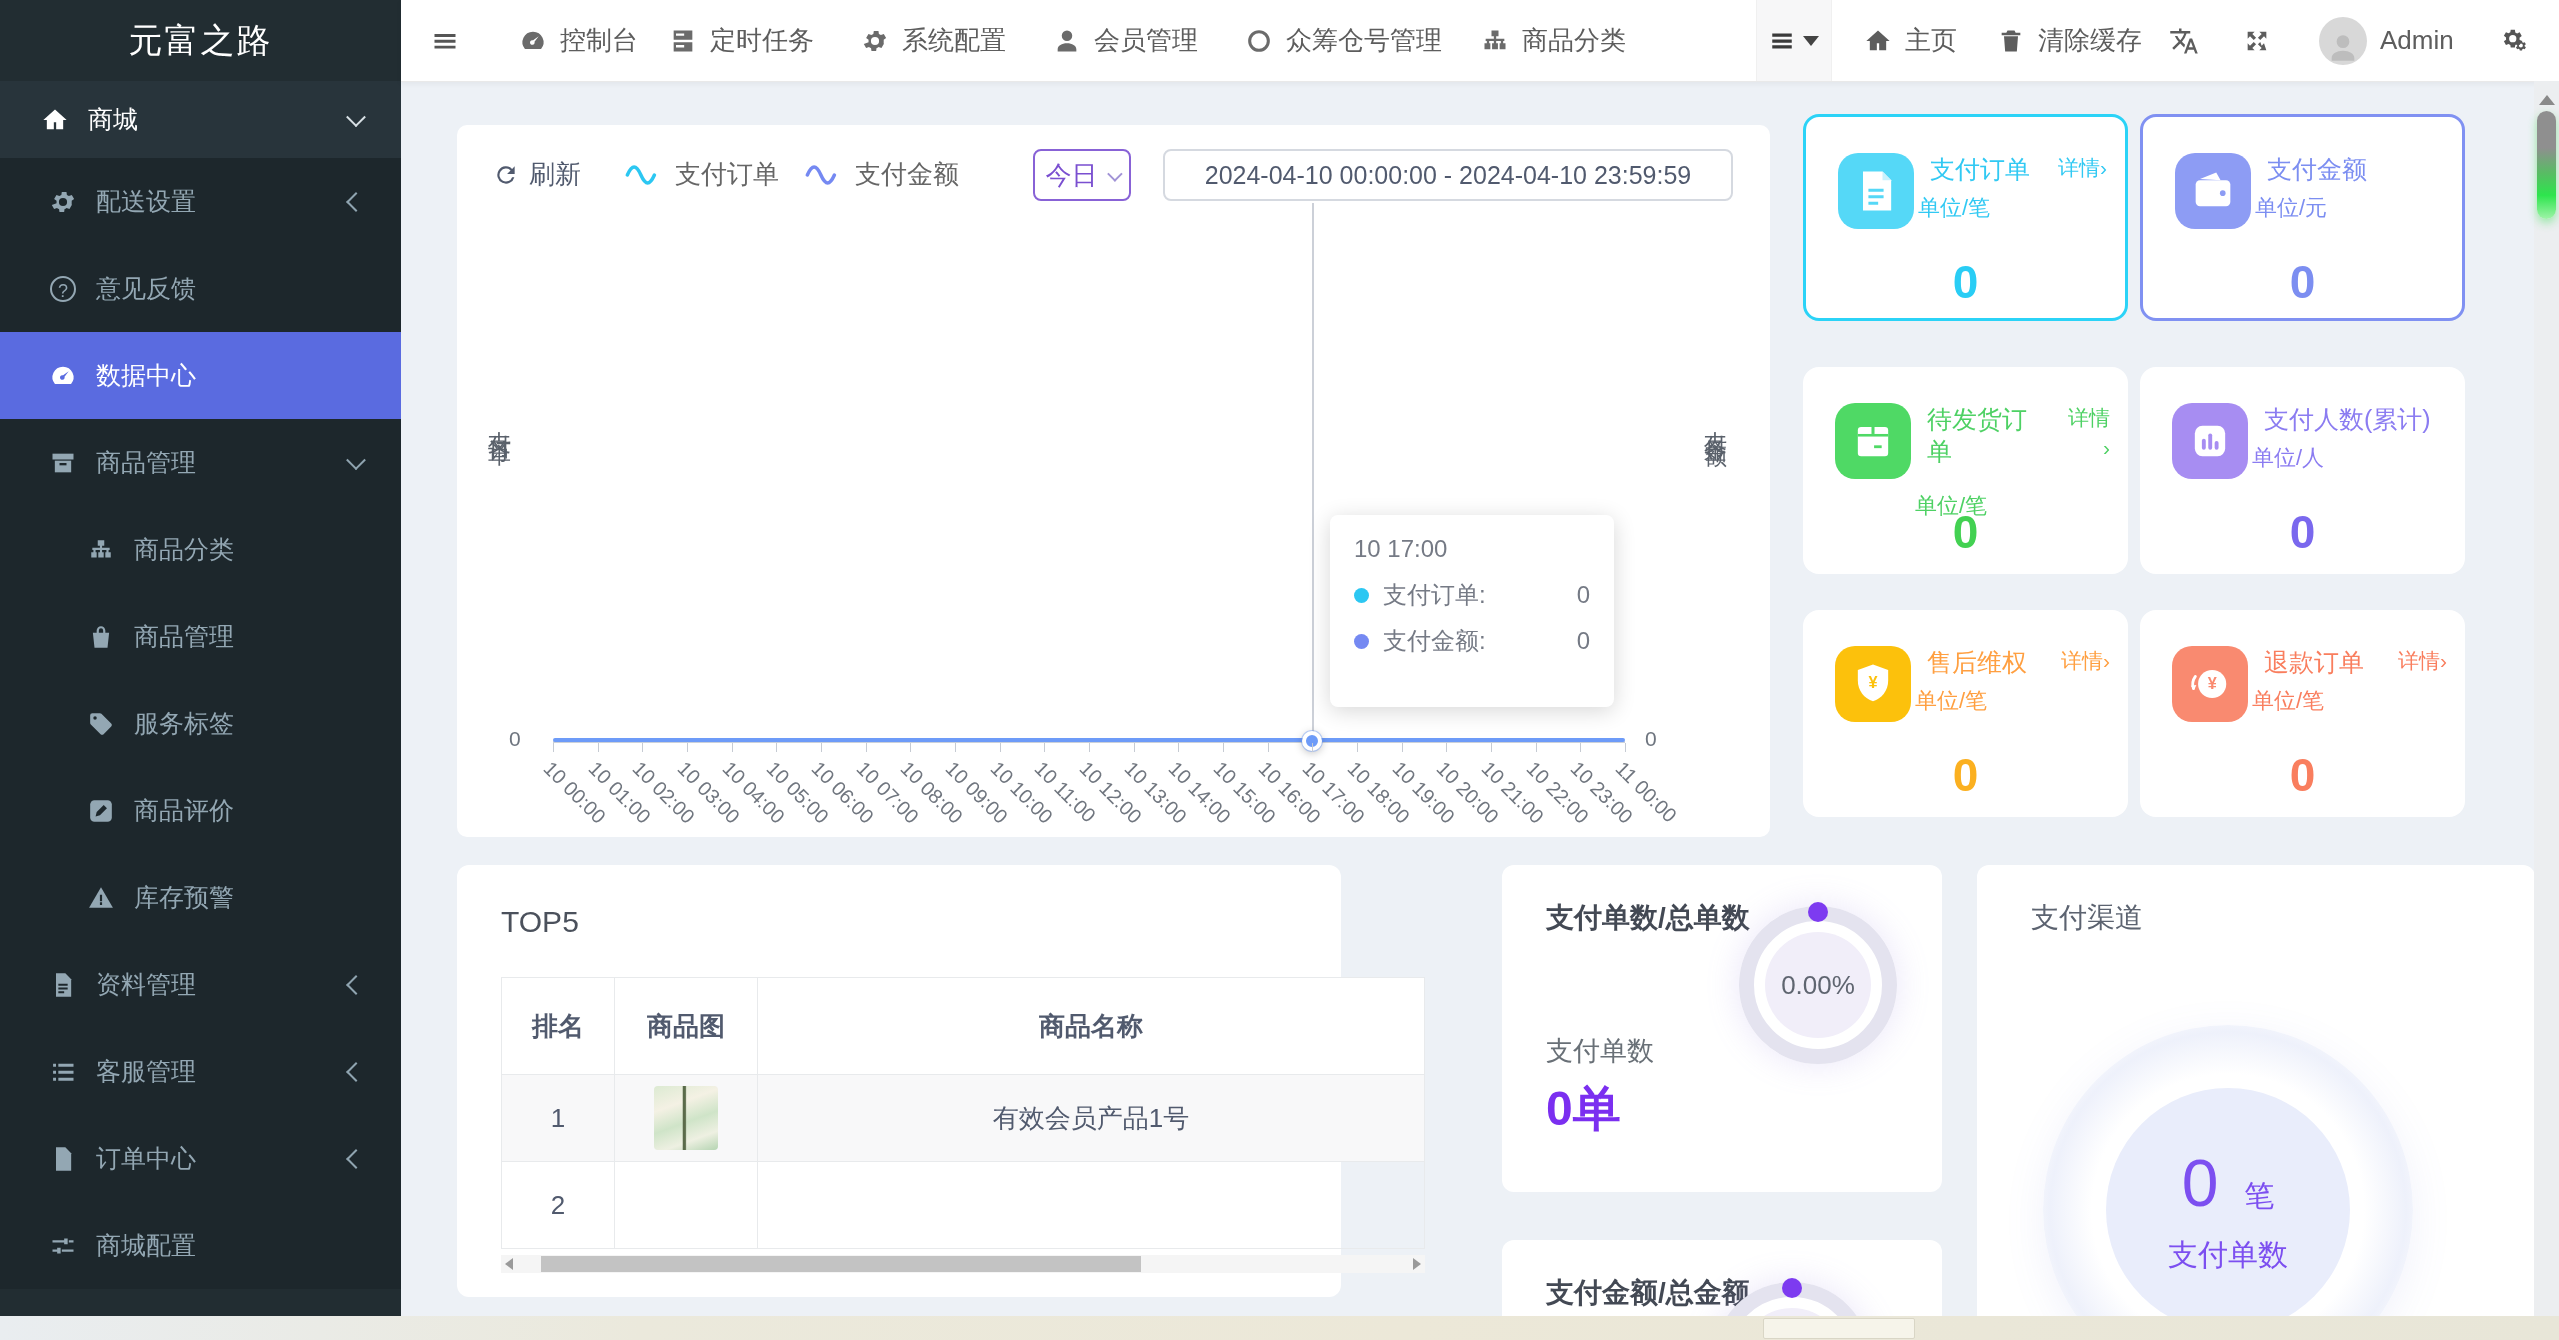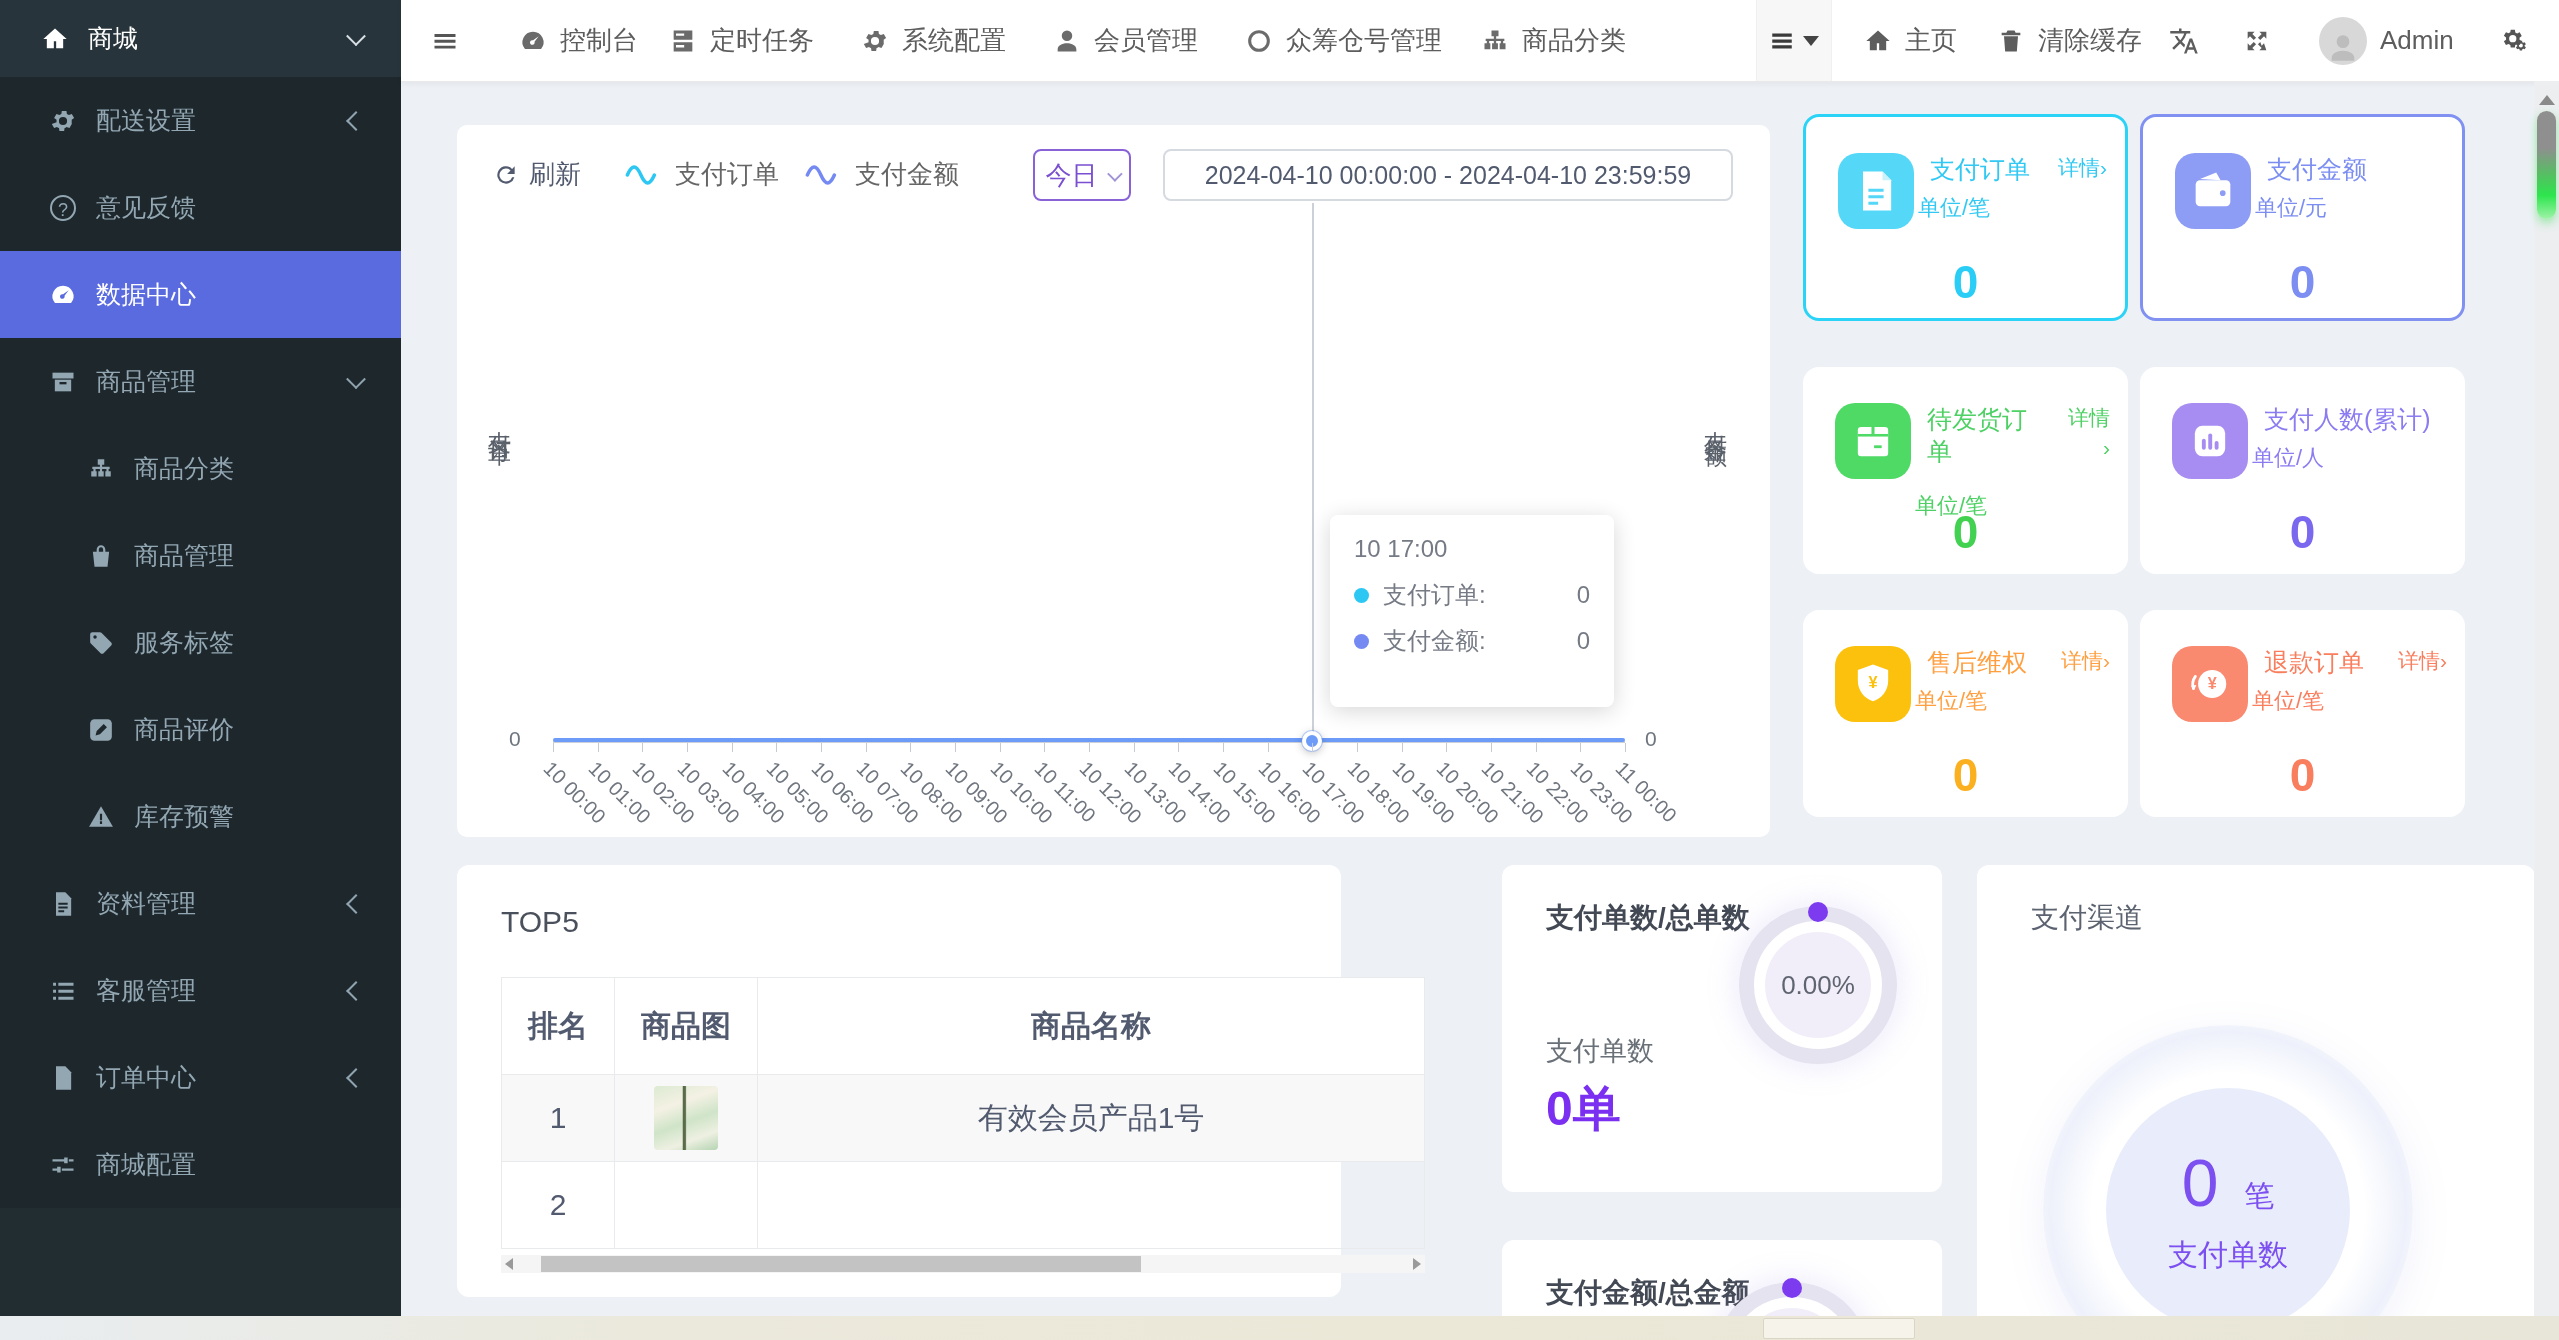--- a/index.html
+++ b/index.html
@@ -82,21 +82,21 @@
   .s5{left:1803px;top:610px;color:#ff9f40;}
   .s5 .icon-sq{background:#fcc10c;} .s5 .num{color:#fbb020;}
   .s6{left:2140px;top:610px;color:#f97e5e;}
   .s6 .icon-sq{background:#f98a70;} .s6 .num{color:#f97e5e;}
   .stat .unit{top:76px;}
   .s3 .unit{top:124px;}
 
   
   .top5{left:457px;top:865px;width:884px;height:432px;}
   .top5-title{position:absolute;left:44px;top:40px;font-size:30px;color:#4b515c;}
-  .t5-table{position:absolute;left:44px;top:112px;width:924px;border-collapse:collapse;font-size:30px;color:#515a6e;}
+  .t5-table{position:absolute;left:44px;top:112px;width:924px;border-collapse:collapse;font-size:26px;color:#515a6e;}
   .t5-table th{font-weight:bold;height:94px;border:1px solid #e8eaec;background:#fff;}
   .t5-table td{height:84px;border:1px solid #e8eaec;text-align:center;}
   .t5-table tr.odd td{background:#f8f8f9;}
   .col-rank{width:110px;} .col-img{width:140px;}
   .prod-img{width:64px;height:64px;border-radius:4px;margin:0 auto;background:
      linear-gradient(90deg,transparent 44%,#5a6b4a 46%,#5a6b4a 49%,transparent 51%),
      linear-gradient(160deg,#dcead2 0%,#f4f1e4 30%,#cfe4c8 55%,#eef0e2 78%,#b5d4b2 100%);}
   .t5-scroll{position:absolute;left:44px;top:390px;width:924px;height:18px;background:#f5f5f5;}
   .t5-thumb{position:absolute;left:40px;top:1px;width:600px;height:16px;background:#c3c3c3;cursor:pointer;}
   .t5-arrow{position:absolute;top:3px;width:0;height:0;border-top:6px solid transparent;border-bottom:6px solid transparent;}
@@ -142,20 +142,21 @@
 
   svg{display:block;}
 </style>
 </head>
 <body>
 
 <div class="root">
   <div class="content-bg"></div>
 
   <div class="sidebar">
+    <div class="logo">元富之路</div>
 
     <div class="side-item header">
       <span class="ic">
         <svg width="28" height="28" viewBox="0 0 24 24" fill="currentColor">
             <path d="M12 3 2 12h3v8h6v-6h2v6h6v-8h3z"></path>
           </svg>
       </span>
       <span>商城</span>
       <i class="chev down"></i>
     </div>

